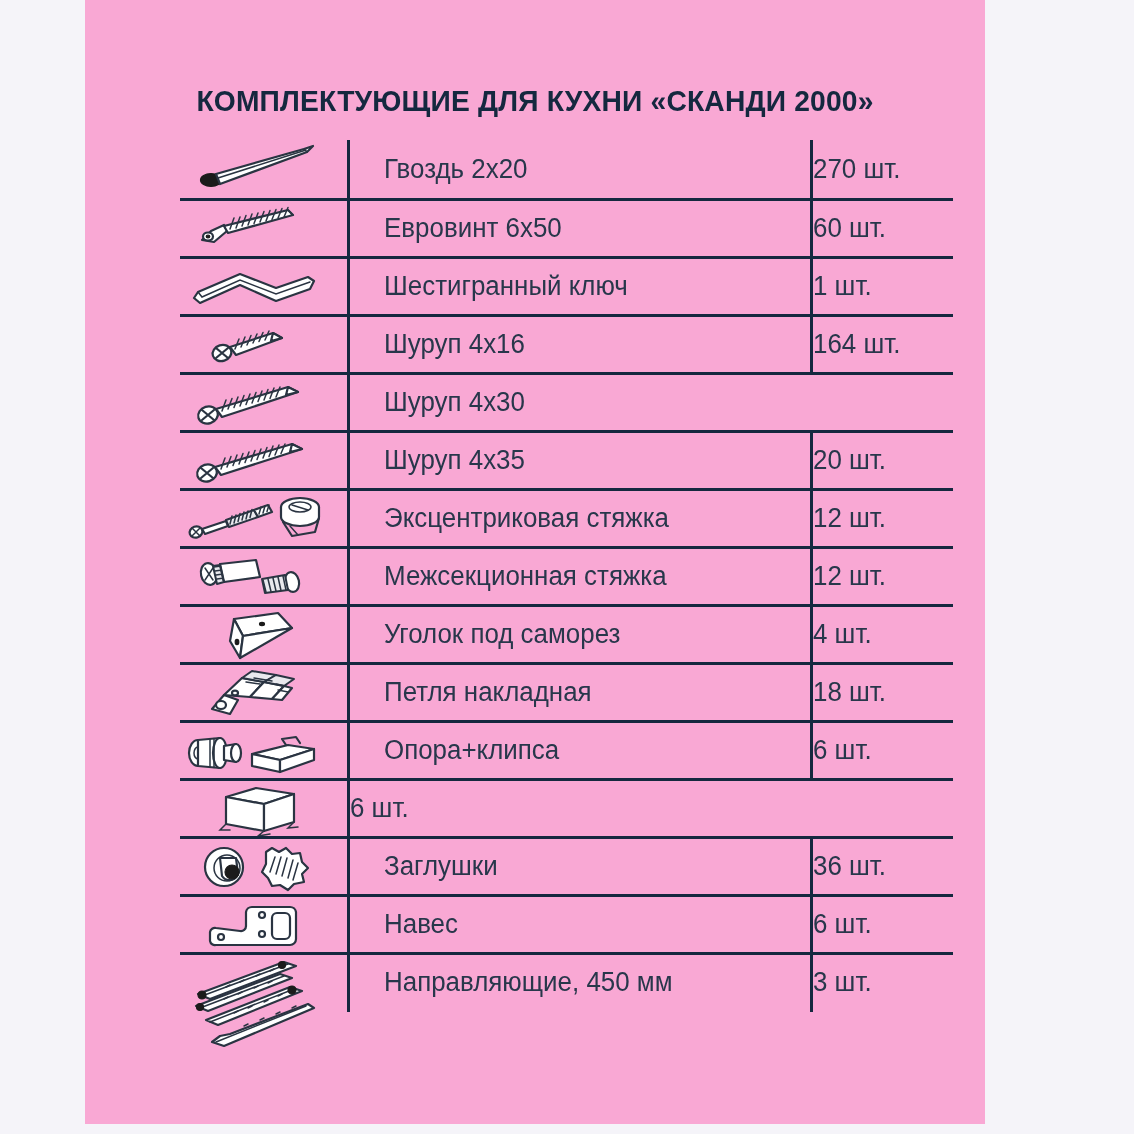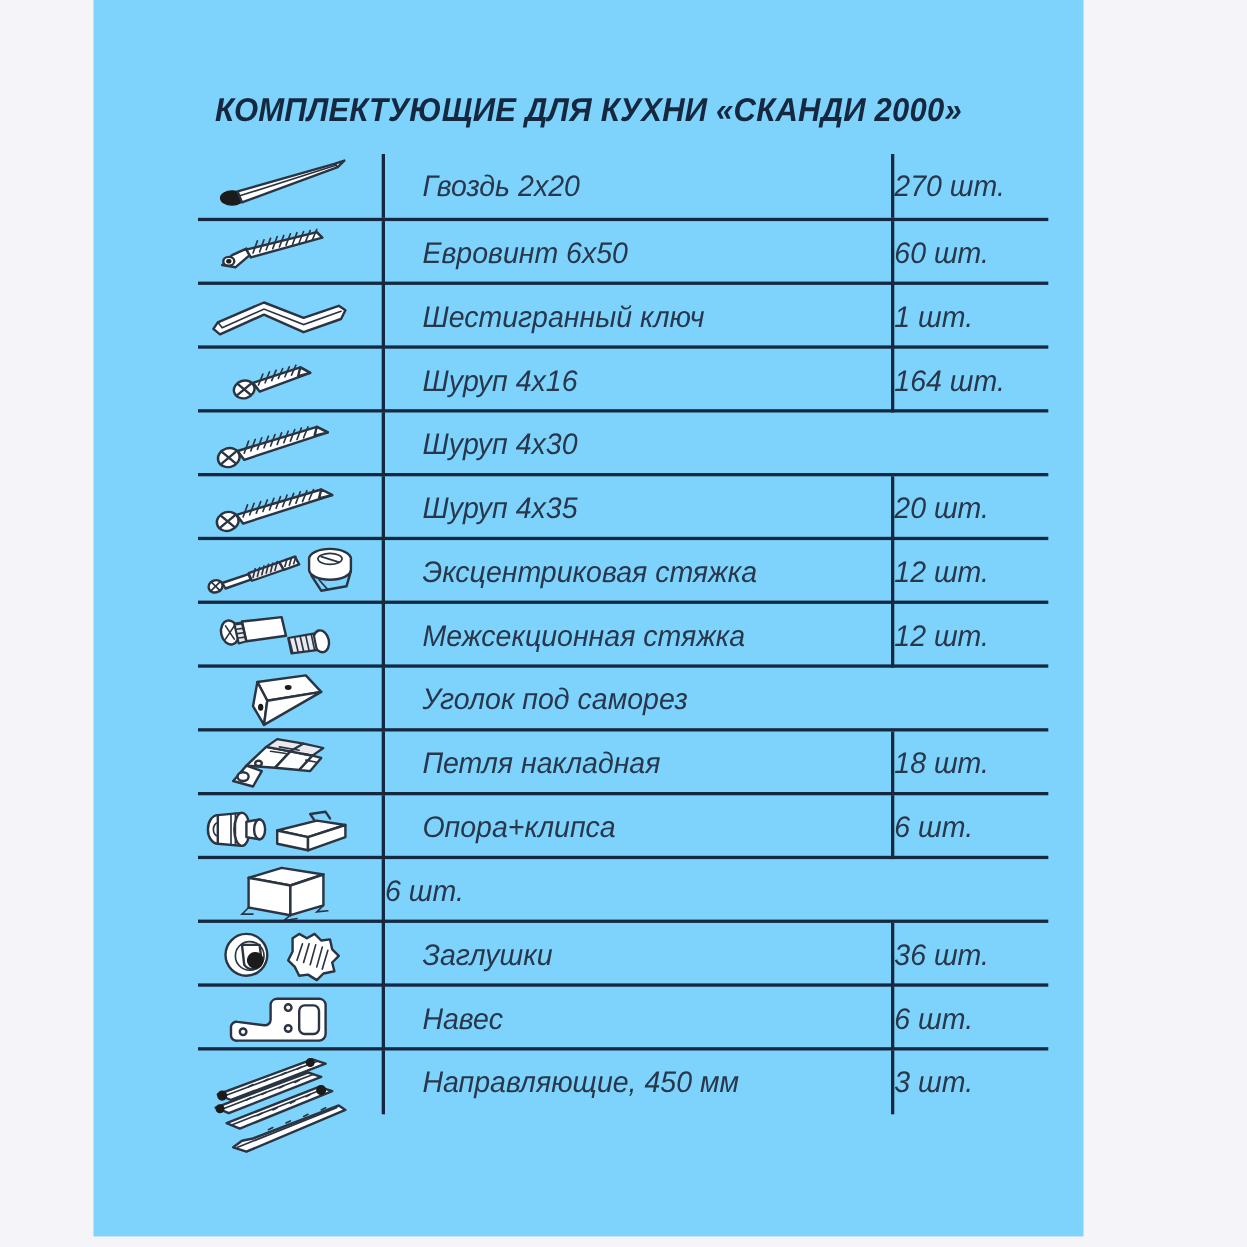--- a/index.html
+++ b/index.html
@@ -22,22 +22,21 @@
     background: #f5f4f9;
   }
 
   
   #sheet {
     position: absolute;
     left: 85px;
     top: 0px;
     width: 900px;
     height: 1124px;
-    background: #7dd3fc;
-    font-style: italic;
+    background: #f9a8d4;
   }
 
   
   #title {
     position: absolute;
     left: 0;
     top: 84px;
     width: 900px;
     text-align: center;
     color: #15283f;
@@ -57,20 +56,21 @@
     top: 140px;
     width: 773px;    
   }
 
   .row {
     position: relative;
     height: 58px;
     box-sizing: border-box;
     border-top: 3px solid #15283f;
     display: flex;
+    align-items: center;
   }
   .row.first { border-top: none; }
 
   
   .cell-icon {
     width: 167px;
     height: 58px;
     flex: 0 0 167px;
     position: relative;
     overflow: visible;
@@ -365,20 +365,23 @@
             <path d="M54 13 L98 7 L112 22 L63 30 Z" class="fl"></path>
             <path d="M54 13 L63 30 L60 52 L50 35 Z" class="fl"></path>
             <path d="M63 30 L112 22 L60 52 Z" class="fl"></path>
             <ellipse cx="82" cy="18" rx="2.5" ry="1.6" class="fl-d"></ellipse>
             <ellipse cx="57" cy="36" rx="1.8" ry="2.6" class="fl-d"></ellipse>
           </svg>
         </div>
         <div class="cell-name">
           <span class="txt">Уголок под саморез</span>
         </div>
+        <div class="cell-qty">
+          <span class="qtytxt">4 шт.</span>
+        </div>
       </div>
 
       <div class="row">
         <div class="cell-icon">
           <svg class="art" viewBox="0 0 167 58">
             <path d="M32 45 L44 31 L58 36 L50 50 Z" class="fl"></path>
             <ellipse cx="41" cy="41" rx="5" ry="4" class="fl"></ellipse>
             <path d="M44 31 L62 14 L84 18 L70 33 Z" class="fl"></path>
             <path d="M62 14 L72 7 L96 11 L84 18 Z" class="fl-g"></path>
             <path d="M70 33 L84 18 L104 22 L92 35 Z" class="fl"></path>

